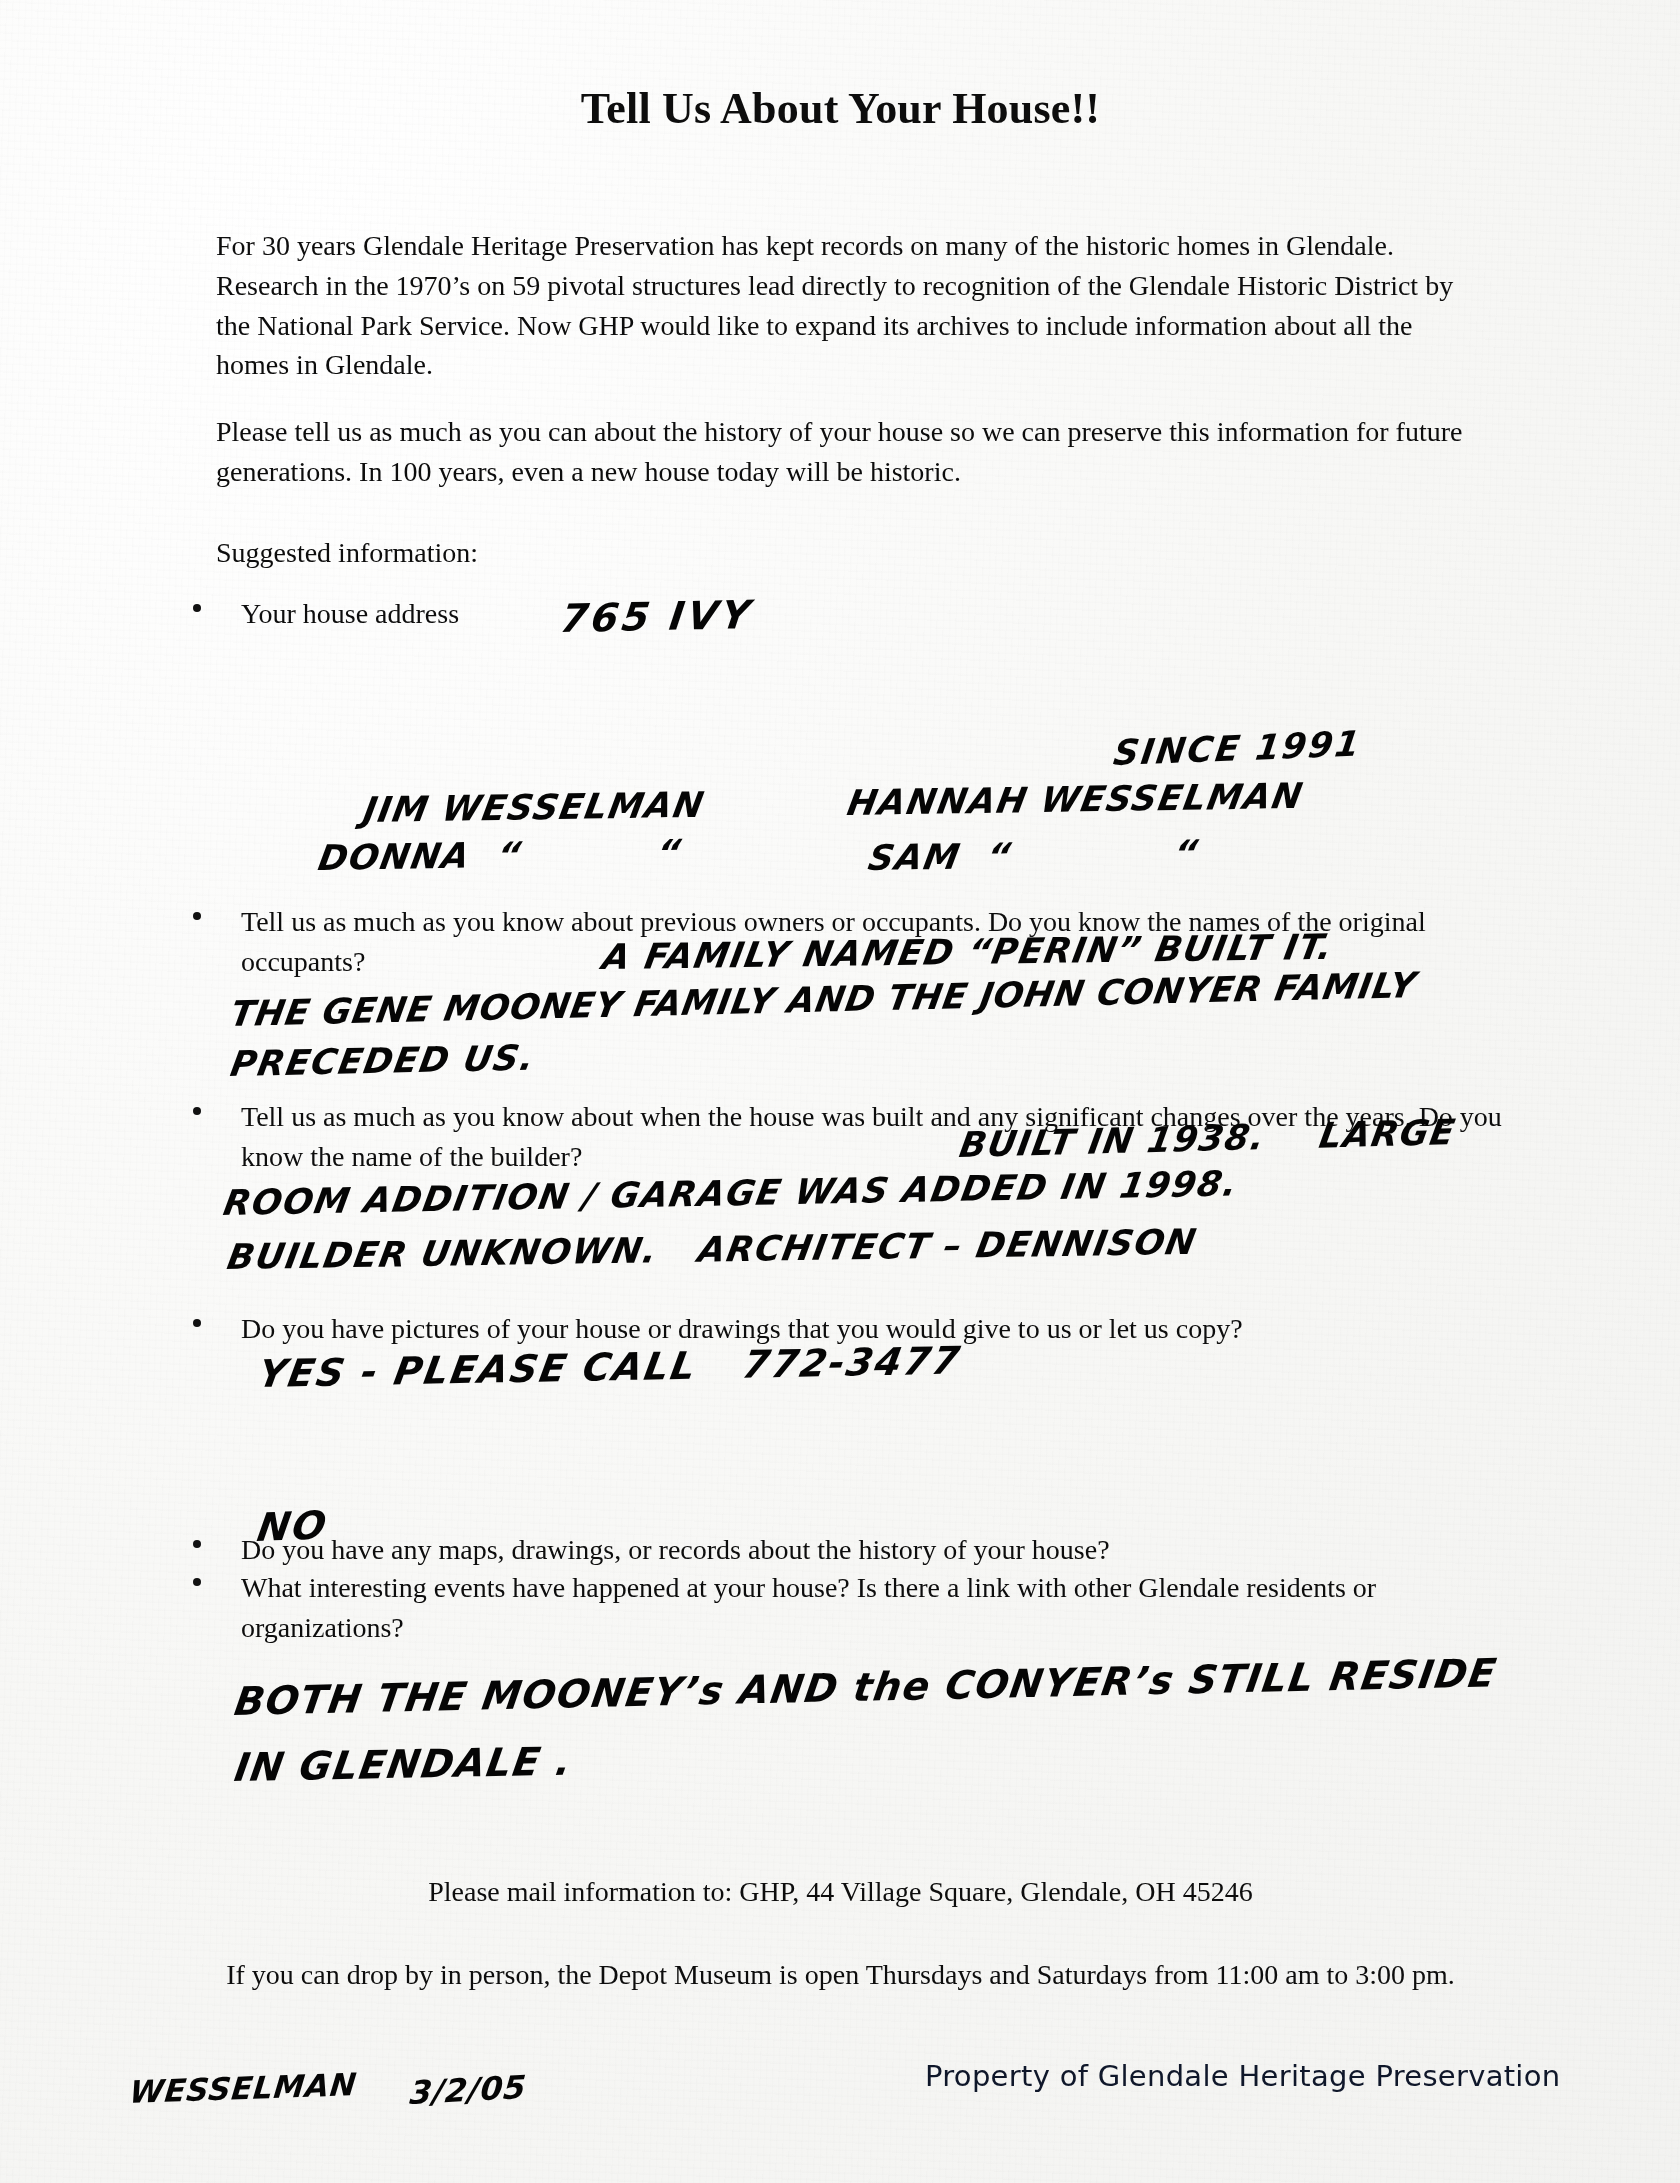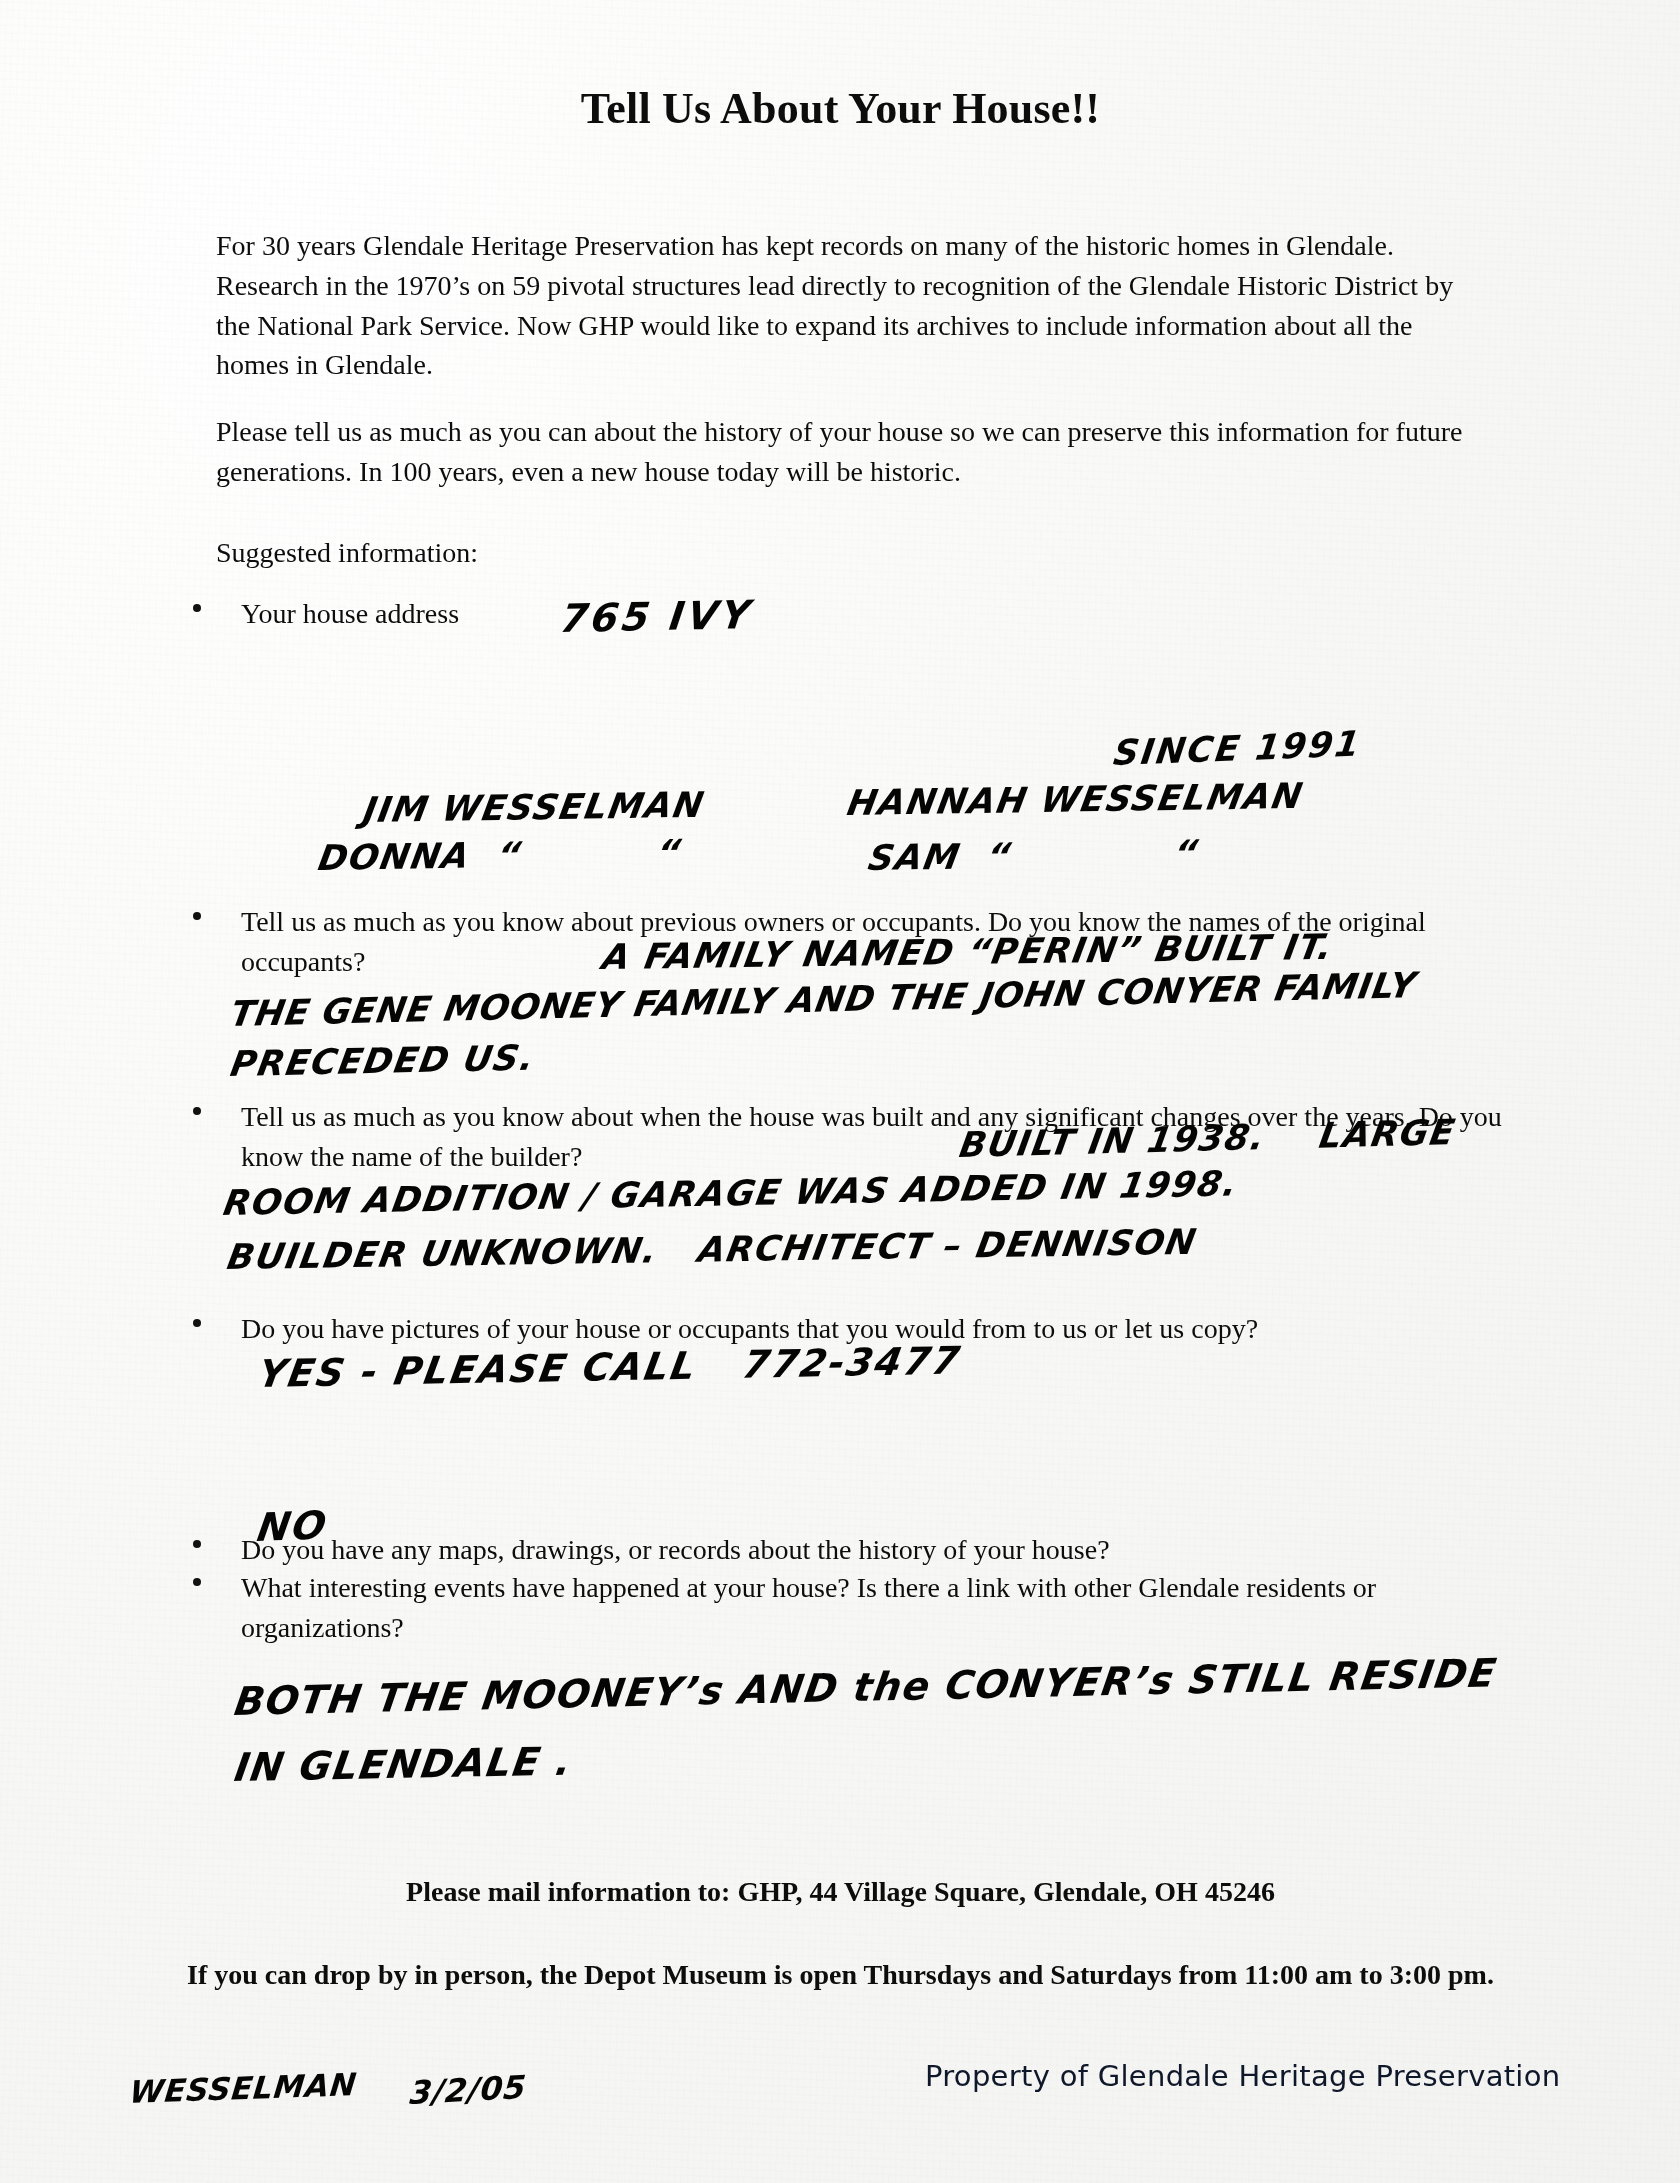--- a/index.html
+++ b/index.html
@@ -103,21 +103,21 @@
   .hw-ev1       { left:235px;  top:1679px; font-size:39px; transform:rotate(-1.3deg) skewX(-10deg); letter-spacing:1.4px; }
   .hw-ev2       { left:235px;  top:1745px; font-size:39px; transform:rotate(-1.1deg) skewX(-10deg); letter-spacing:1.4px; }
 
   .hw-sign      { left:130px;  top:2074px; font-size:31px; transform:rotate(-2deg) skewX(-8deg); letter-spacing:0.7px; }
   .hw-date      { left:410px;  top:2074px; font-size:32px; transform:rotate(-3deg) skewX(-8deg); letter-spacing:0.7px; }
 
   .footline {
     position:absolute;
     left:0; right:0;
     text-align:center;
-    font-weight:bold;
+    font-weight:normal;
     font-size:28px;
     line-height:1.45;
   }
   .f1 { top:1872px; }
   .f2 { top:1955px; }
 
   .watermark {
     position:absolute;
     left:925px; top:2059px;
     font-family:"DejaVu Sans", sans-serif;
@@ -151,21 +151,21 @@
     <span class="qtext">Tell us as much as you know about previous owners or occupants.  Do you know the names of the original occupants?</span>
   </div>
 
   <div class="bullet-row b4">
     <span class="dot"></span>
     <span class="qtext">Tell us as much as you know about when the house was built and any significant changes over the years.  Do you know the name of the builder?</span>
   </div>
 
   <div class="bullet-row b5">
     <span class="dot"></span>
-    <span class="qtext">Do you have pictures of your house or occupants that you would from to us or let us copy?</span>
+    <span class="qtext">Do you have pictures of your house or drawings that you would give to us or let us copy?</span>
   </div>
 
   <div class="bullet-row b6">
     <span class="dot"></span>
     <span class="qtext">Do you have any maps, drawings, or records about the history of your house?</span>
   </div>
 
   <div class="bullet-row b7">
     <span class="dot"></span>
     <span class="qtext">What interesting events have happened at your house?  Is there a link with other Glendale residents or organizations?</span>

